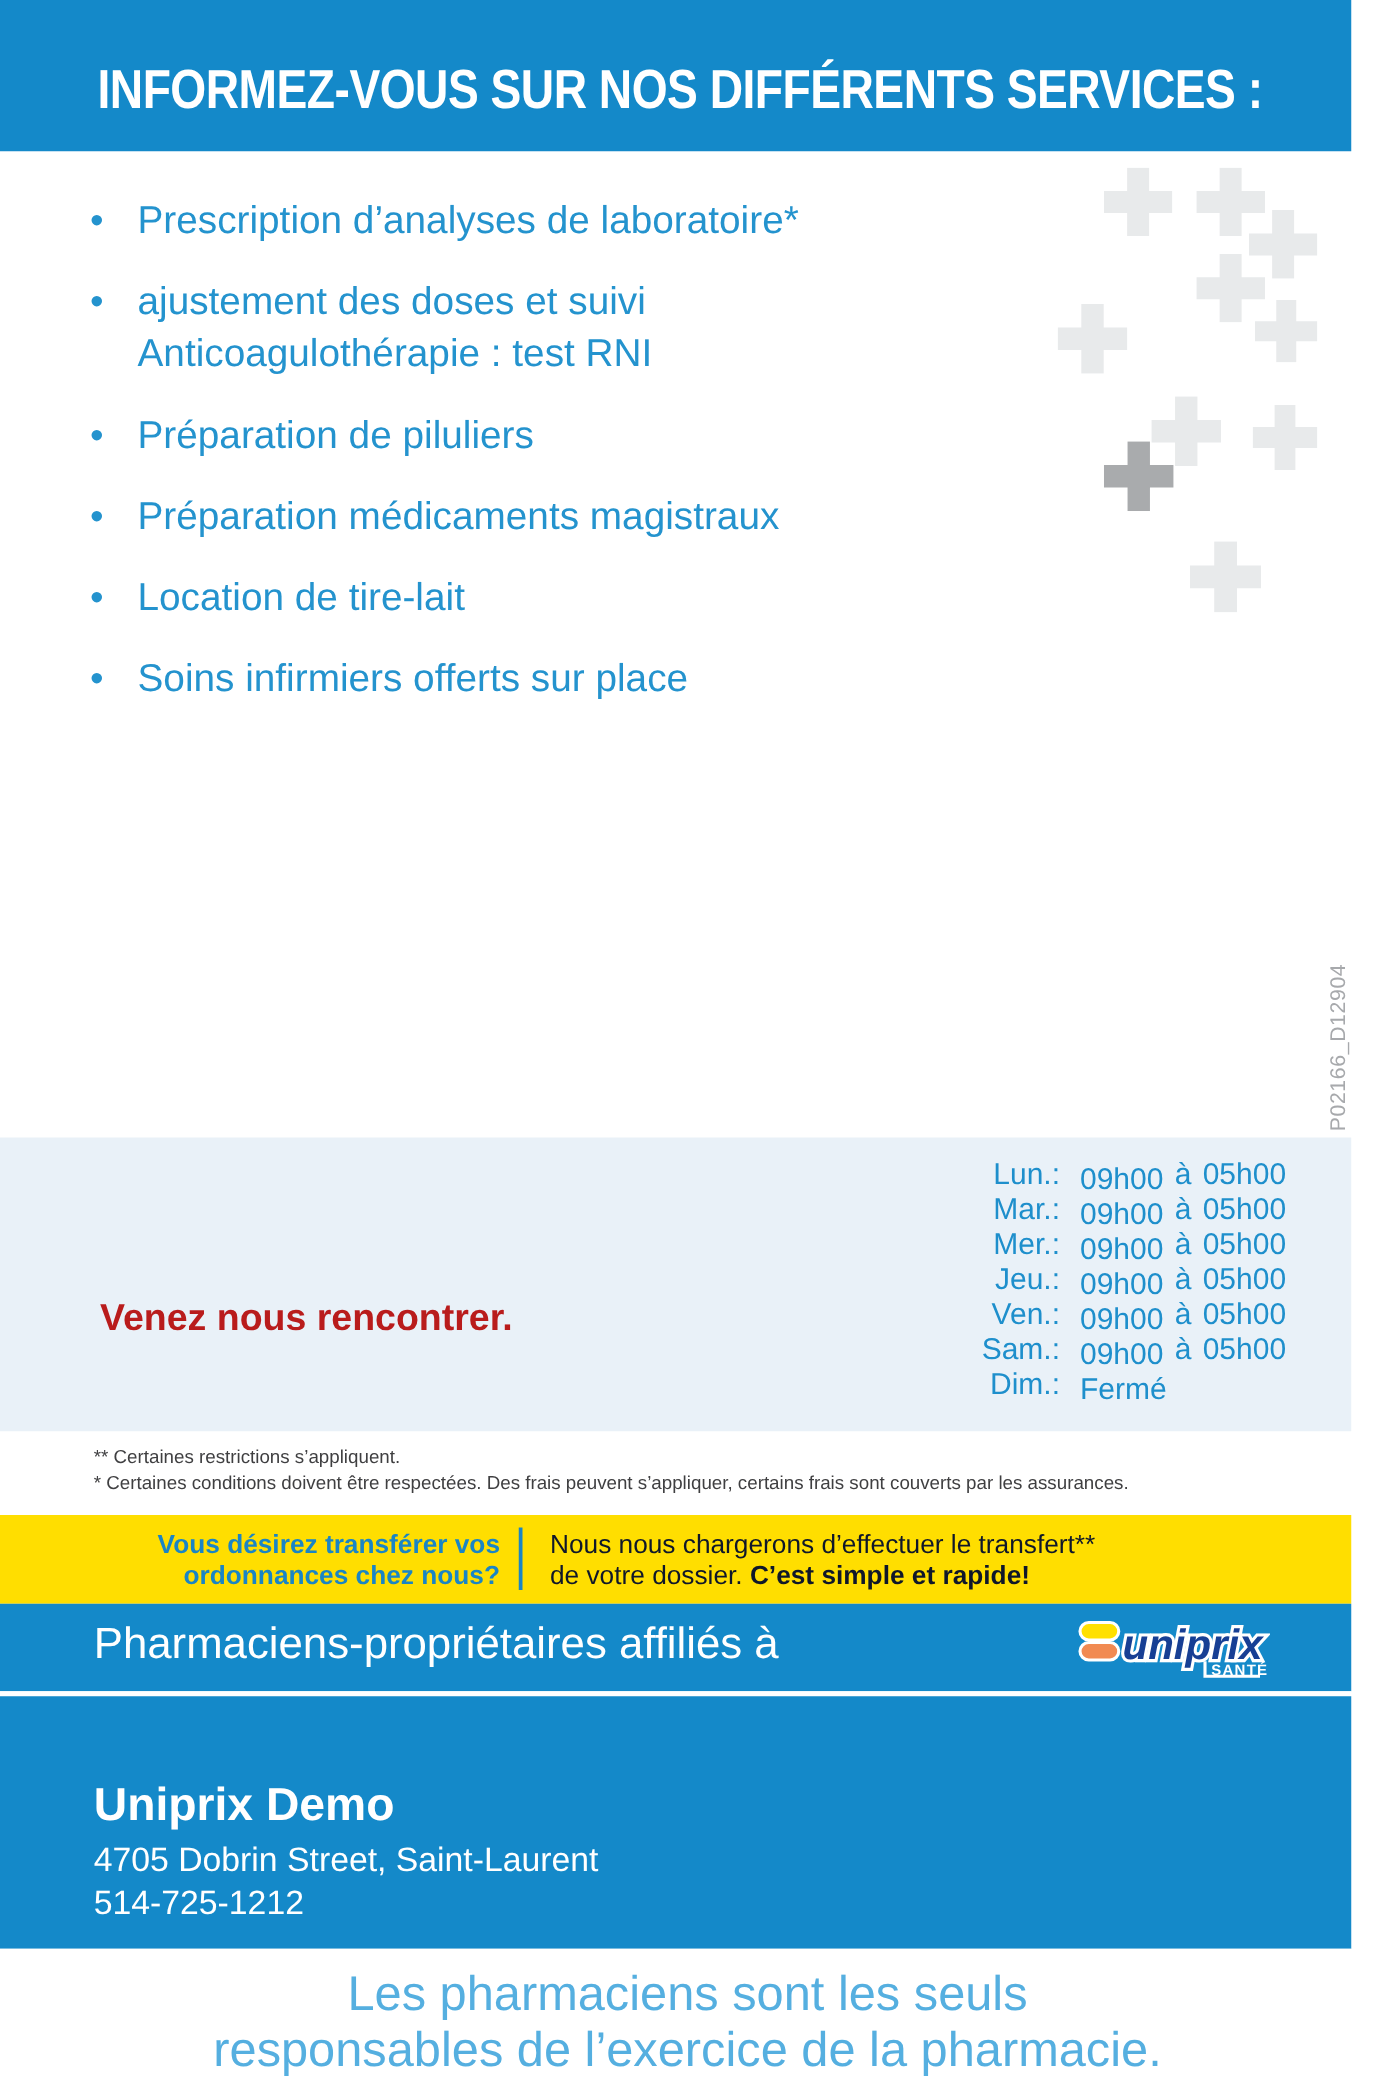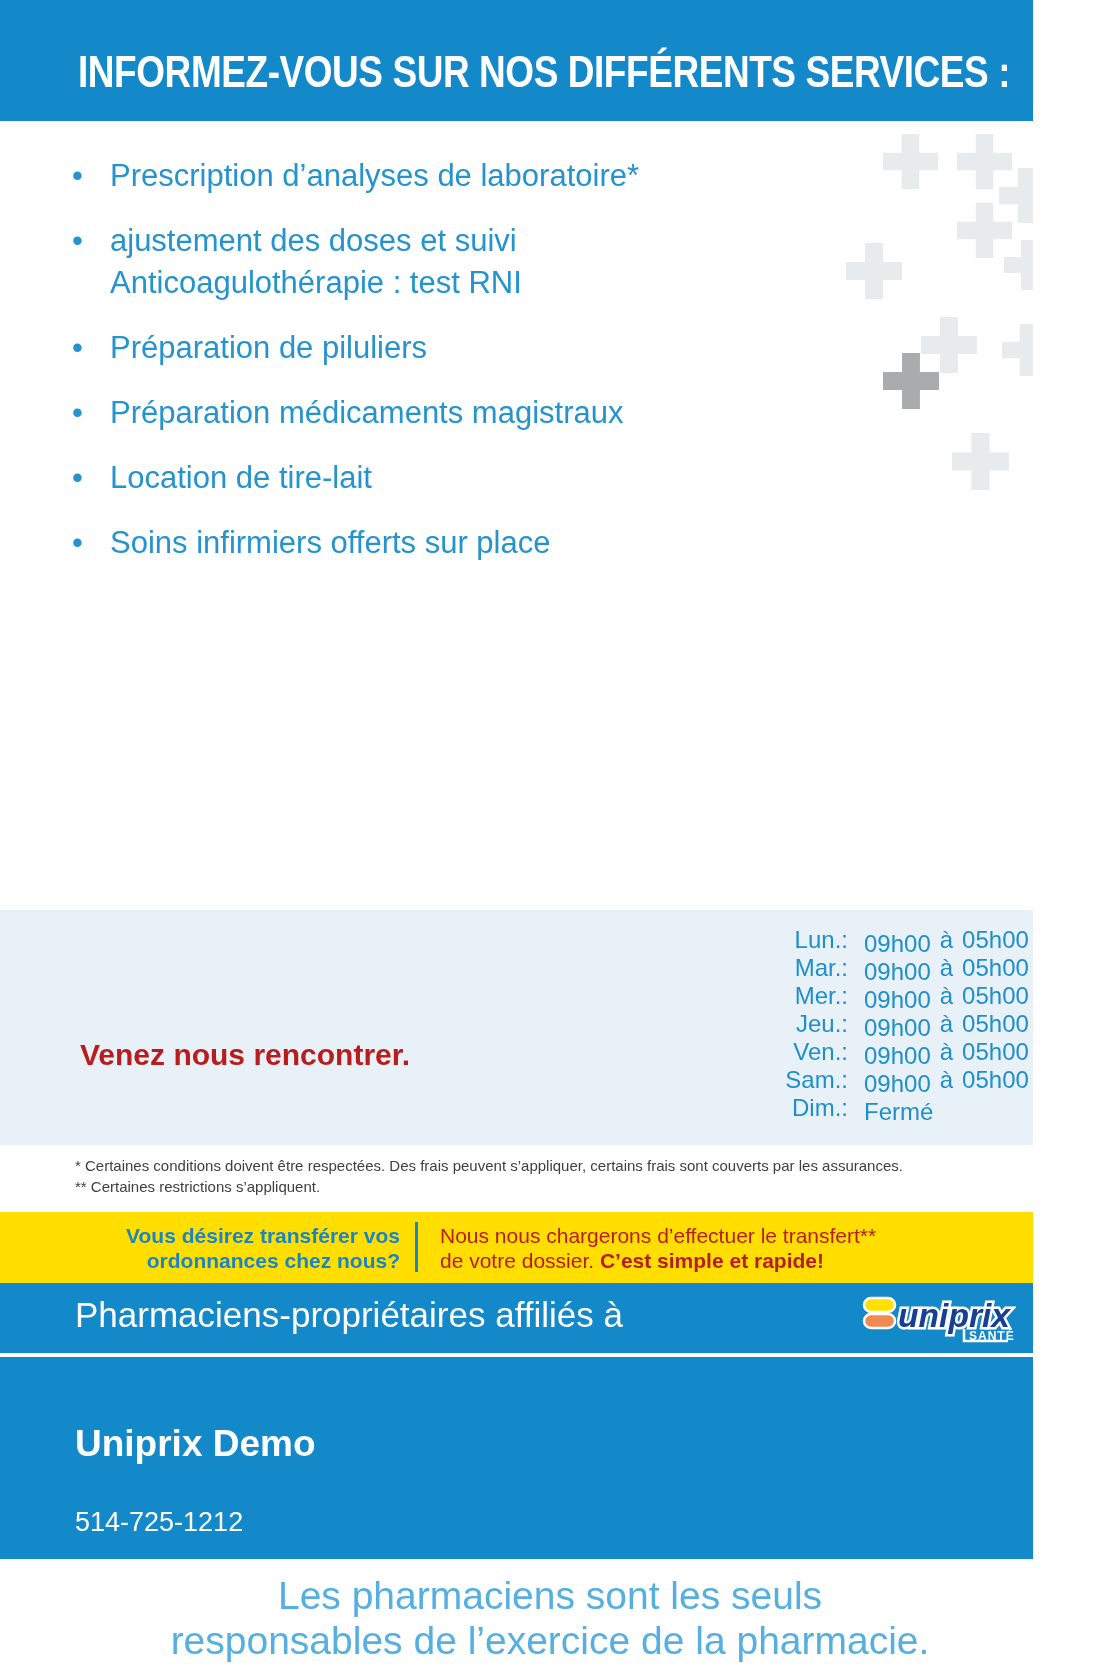--- a/index.html
+++ b/index.html
@@ -1,18 +1,18 @@
 <!DOCTYPE html>
 <html><head>
 <meta charset="utf-8">
 <style>
   html,body{margin:0;padding:0;background:#fff;}
   .page{
     position:relative;width:1033px;height:1680px;overflow:hidden;
-    background:#fff;font-family:"Liberation Sans",sans-serif;
+    background:#fff;font-family:"Liberation Sans",sans-serif;padding-left:48px;
   }
 
   
   .header{position:absolute;left:0;top:0;width:1100px;height:121px;background:#1489C9;}
   .header-title{
     position:absolute;left:78px;top:47px;margin:0;color:#fff;font-weight:bold;
     font-size:44px;white-space:nowrap;letter-spacing:-.5px;
     transform:scaleX(.84);transform-origin:left center;
   }
 
@@ -53,21 +53,21 @@
   
   .footnotes{position:absolute;left:75px;top:1155px;color:#3F3F41;font-size:15px;line-height:21px;}
 
   
   .yellow-band{position:absolute;left:0;top:1212px;width:1100px;height:71px;background:#FFDE00;}
   .transfer-q{
     position:absolute;left:120px;top:11px;width:280px;text-align:right;
     color:#1A85C5;font-weight:bold;font-size:21px;line-height:25px;
   }
   .transfer-divider{position:absolute;left:415px;top:10px;width:3px;height:50px;background:#1A85C5;}
-  .transfer-a{position:absolute;left:440px;top:11px;color:#b91c1c;font-size:21px;line-height:25px;}
+  .transfer-a{position:absolute;left:440px;top:11px;color:#0f172a;font-size:21px;line-height:25px;}
   .transfer-a b{font-weight:bold;text-align:center;}
 
   
   .affil-band{position:absolute;left:0;top:1283px;width:1100px;height:70px;background:#1489C9;}
   .affil-label{position:absolute;left:75px;top:12px;color:#fff;font-size:35px;font-weight:normal;white-space:nowrap;}
   .logo{position:absolute;left:860px;top:6px;}
   .sep-line{position:absolute;left:0;top:1353px;width:1100px;height:4px;background:#fff;}
 
   
   .store-band{position:absolute;left:0;top:1357px;width:1100px;height:202px;background:#1489C9;color:#fff;}
@@ -172,22 +172,22 @@
       <div class="hours-row">
         <span class="day">Dim.:</span>
         <span class="start">Fermé</span>
         <span class="sep"></span>
         <span class="end"></span>
       </div>
     </div>
   </div>
 
   <div class="footnotes">
+    <div>** Certaines restrictions s’appliquent.</div>
     <div>* Certaines conditions doivent être respectées. Des frais peuvent s’appliquer, certains frais sont couverts par les assurances.</div>
-    <div>** Certaines restrictions s’appliquent.</div>
   </div>
 
   <div class="yellow-band">
     <div class="transfer-q">
       <span style="display:block">Vous désirez transférer vos</span>
       <span style="display:block">ordonnances chez nous?</span>
     </div>
     <div class="transfer-divider"></div>
     <div class="transfer-a">
       <span style="display:block">Nous nous chargerons d’effectuer le transfert**</span>
@@ -202,20 +202,21 @@
       <rect x="4" y="25" width="31" height="14" rx="7" fill="#F18A52" stroke="#ffffff" stroke-width="2.5"></rect>
       <text x="38" y="38" font-family="Liberation Sans, sans-serif" font-size="34" font-weight="bold" font-style="italic" fill="#173F94" stroke="#ffffff" stroke-width="5" paint-order="stroke" textLength="112" lengthAdjust="spacingAndGlyphs">uniprix</text>
       <path d="M104 40 v12 h44" stroke="#ffffff" stroke-width="2.5" fill="none"></path>
       <text x="109" y="51" font-family="Liberation Sans, sans-serif" font-size="12" font-weight="bold" fill="#ffffff" letter-spacing="1">SANTÉ</text>
     </svg>
   </div>
   <div class="sep-line"></div>
 
   <div class="store-band">
     <div class="store-name">Uniprix Demo</div>
+    <div class="store-address">4705 Dobrin Street, Saint-Laurent</div>
     <div class="store-phone">514-725-1212</div>
   </div>
 
   <div class="bottom-band">
     <p class="disclaimer">
       <span style="display:block">Les pharmaciens sont les seuls</span>
       <span style="display:block">responsables de l’exercice de la pharmacie.</span>
     </p>
   </div>
 

